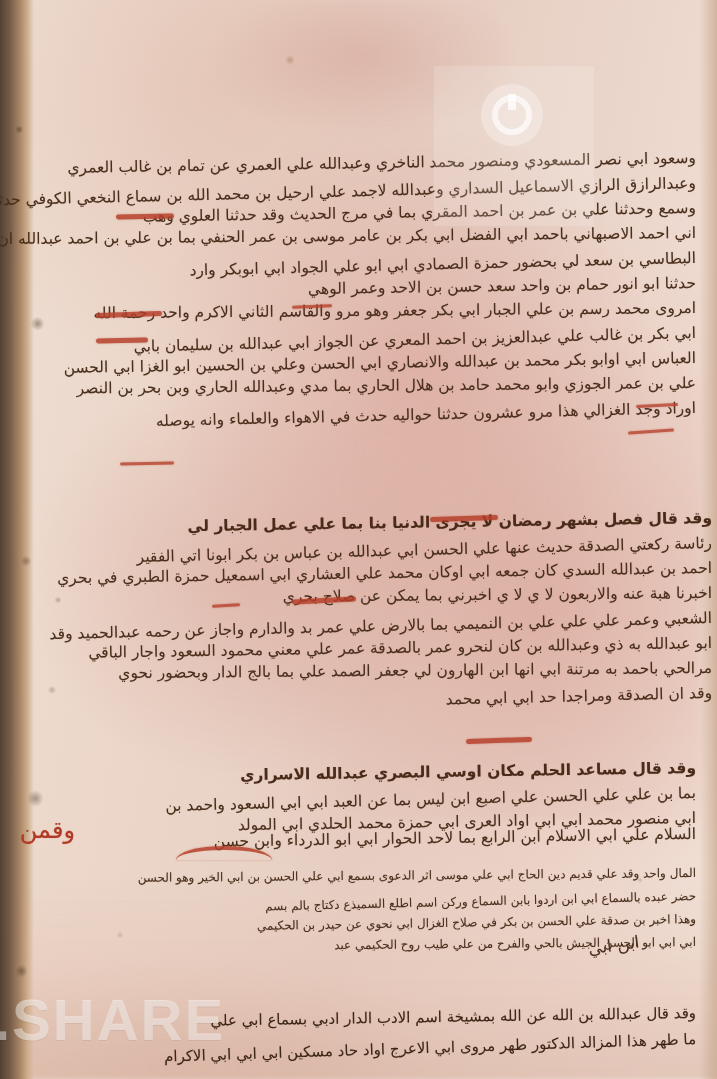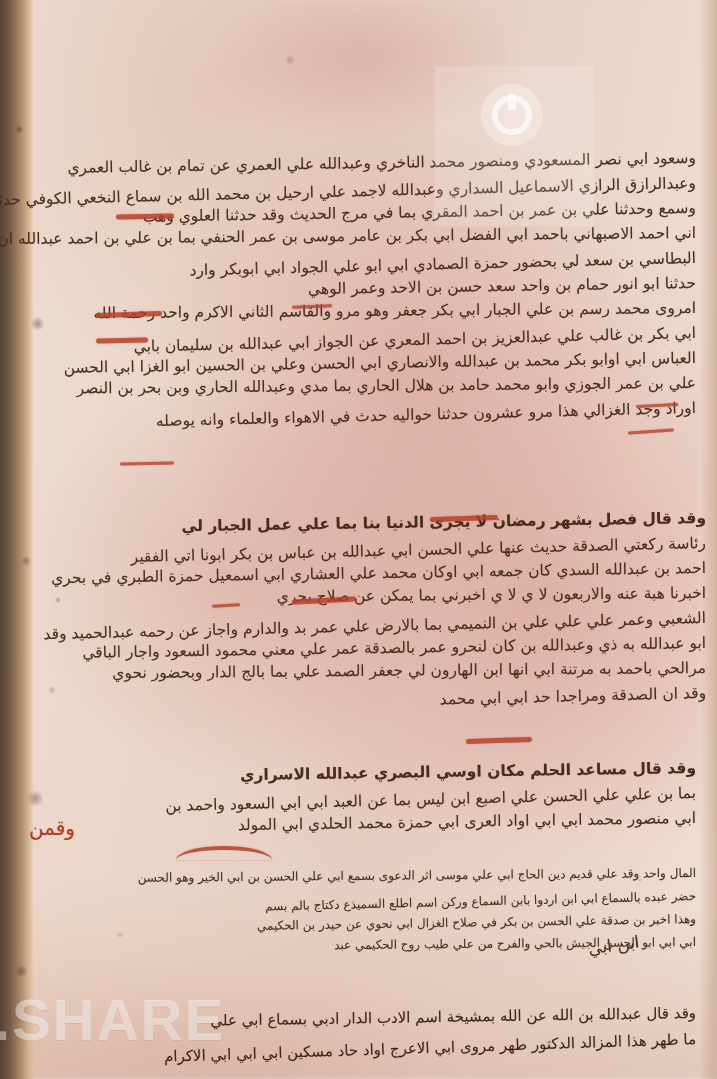--- a/index.html
+++ b/index.html
@@ -103,21 +103,21 @@
     line-height: 25px;
     letter-spacing: 0px;
     text-shadow: 0 0 1px rgba(74,47,28,0.25);
   }
   .line {
     white-space: nowrap;
     transform-origin: right center;
   }
   
   .blk1 { left: 48px; top: 146px; width: 648px; }
-  .blk2 { left: 58px; top: 506px; width: 648px; }
+  .blk2 { left: 64px; top: 506px; width: 648px; }
   .blk3 { left: 48px; top: 728px; width: 648px; margin-top: 28px; }
   .blk4 { left: 48px; top: 822px; width: 648px; }
   .blk5 { left: 48px; top: 862px; width: 648px; font-size: 12px; line-height: 23px; }
   .blk6 { left: 48px; top: 1000px; width: 648px; font-size: 15px; line-height: 26px; color: #3c2616; }
 
   .line.s1 { transform: rotate(-0.9deg); }
   .line.s2 { transform: rotate(-1.4deg); }
   .line.s3 { transform: rotate(-0.5deg); }
   .line.s4 { transform: rotate(-1.9deg); }
 
@@ -141,21 +141,21 @@
     border-top: 4px solid #b6402b;
     border-radius: 50% 50% 0 0 / 100% 100% 0 0;
     height: 10px;
   }
 
   
   .red-glyph {
     position: absolute;
     color: #b23a25;
     font-family: "DejaVu Sans", sans-serif;
-    font-size: 20px;
+    font-size: 24px;
     line-height: 1;
     direction: rtl;
     text-shadow: 0 0 1px rgba(178,58,37,0.5);
   }
 
   
   .catchword {
     position: absolute;
     right: 78px; top: 935px;
     color: #4a2f1c;
@@ -261,20 +261,23 @@
   <div class="rubric thin" style="left:212px; top:604px; width:28px; transform:rotate(-3deg);"></div>
 
   <div class="text-block blk3">
     <div class="line s1 sectionhead">وقد قال مساعد الحلم مكان اوسي البصري عبدالله الاسراري</div>
     <div class="line s2">بما بن علي علي الحسن علي اصبع ابن ليس بما عن العبد ابي ابي السعود واحمد بن</div>
     <div class="line s1">ابي منصور محمد ابي ابي اواد العرى ابي حمزة محمد الحلدي ابي المولد</div>
   </div>
 
   <div class="rubric" style="left:466px; top:738px; width:66px; transform:rotate(-2deg);"></div>
 
+  <div class="text-block blk4">
+    <div class="line s1">السلام علي ابي الاسلام ابن الرابع بما لاحد الحوار ابي ابو الدرداء وابن حسن</div>
+  </div>
   <div class="red-glyph" style="right:642px; top:818px;">وقمن</div>
   <div class="rubric curve" style="left:176px; top:846px; width:96px;"></div>
 
   <div class="text-block blk5">
     <div class="line s3">المال واحد وقد علي قديم دين الحاج ابي علي موسى اثر الدعوى بسمع ابي علي الحسن بن ابي الخير وهو الحسن</div>
     <div class="line s2">حضر عبده بالسماع ابي ابن اردوا بابن السماع وركن اسم اطلع السميذع دكتاج بالم بسم</div>
     <div class="line s1">وهذا اخبر بن صدقة علي الحسن بن بكر في صلاح الغزال ابي نحوي عن حيدر بن الحكيمي</div>
     <div class="line s3">ابي ابي ابو الحسن الجيش بالحي والفرح من علي طيب روح الحكيمي عبد</div>
   </div>
 

